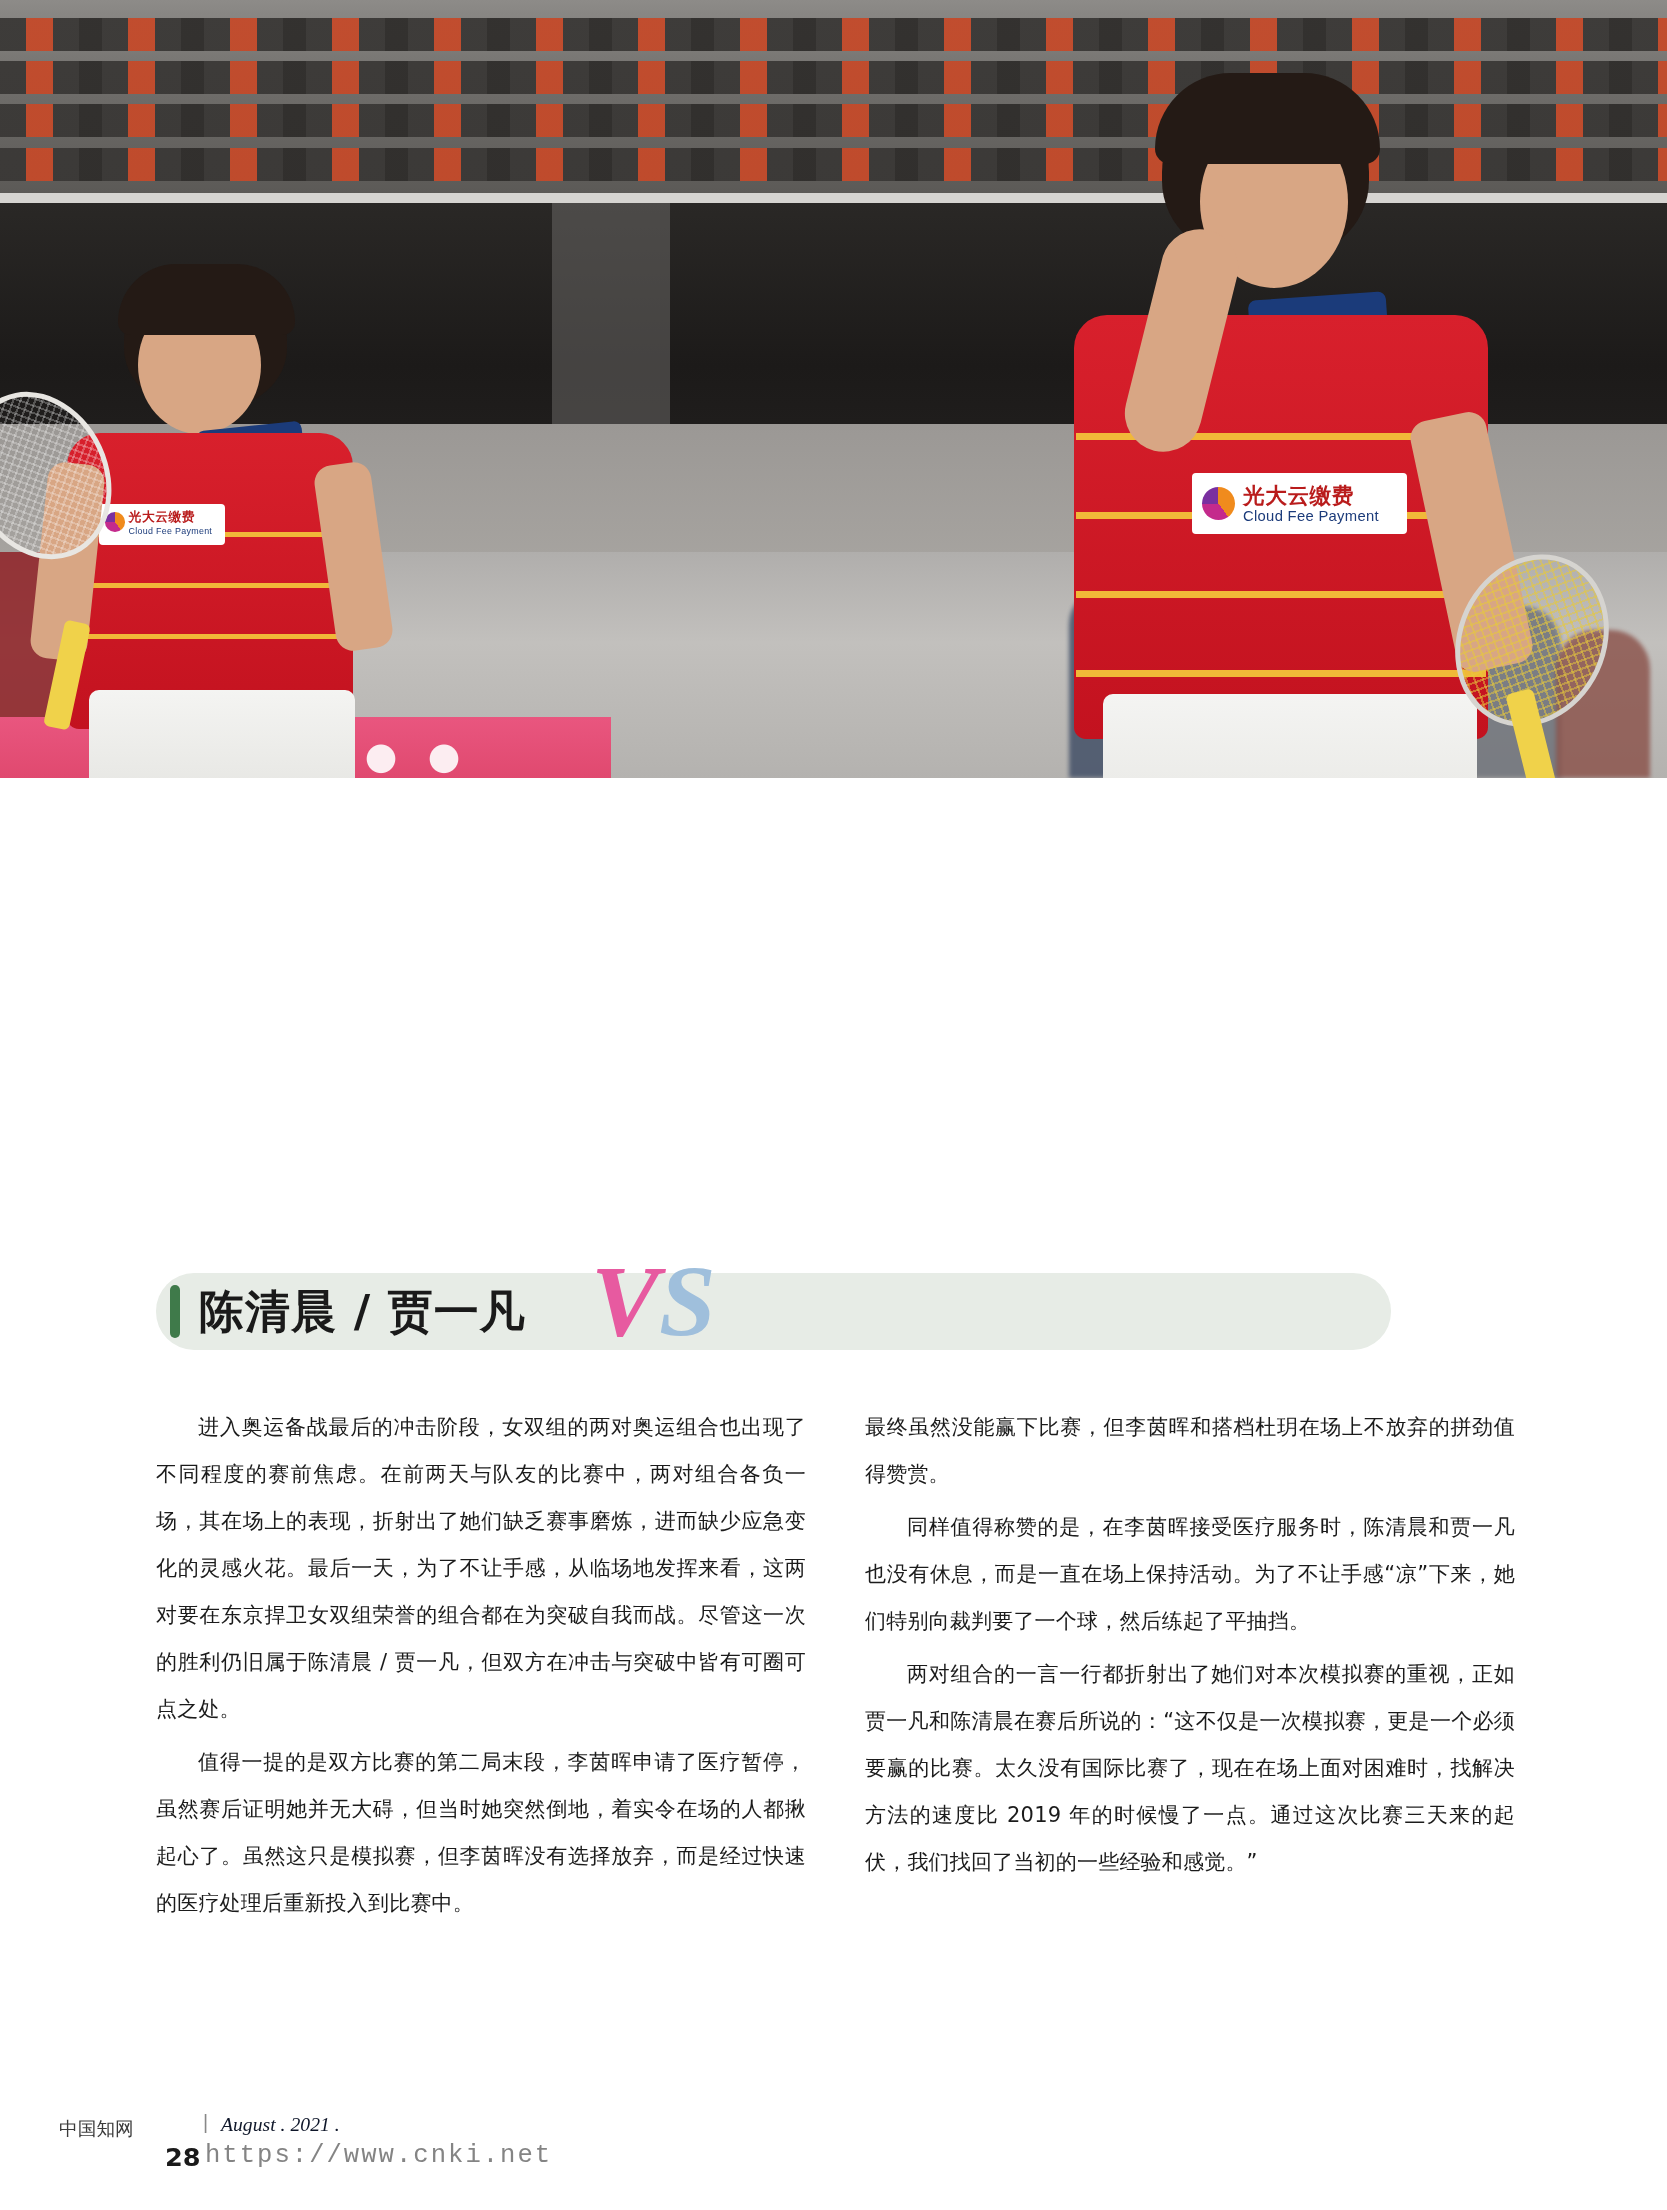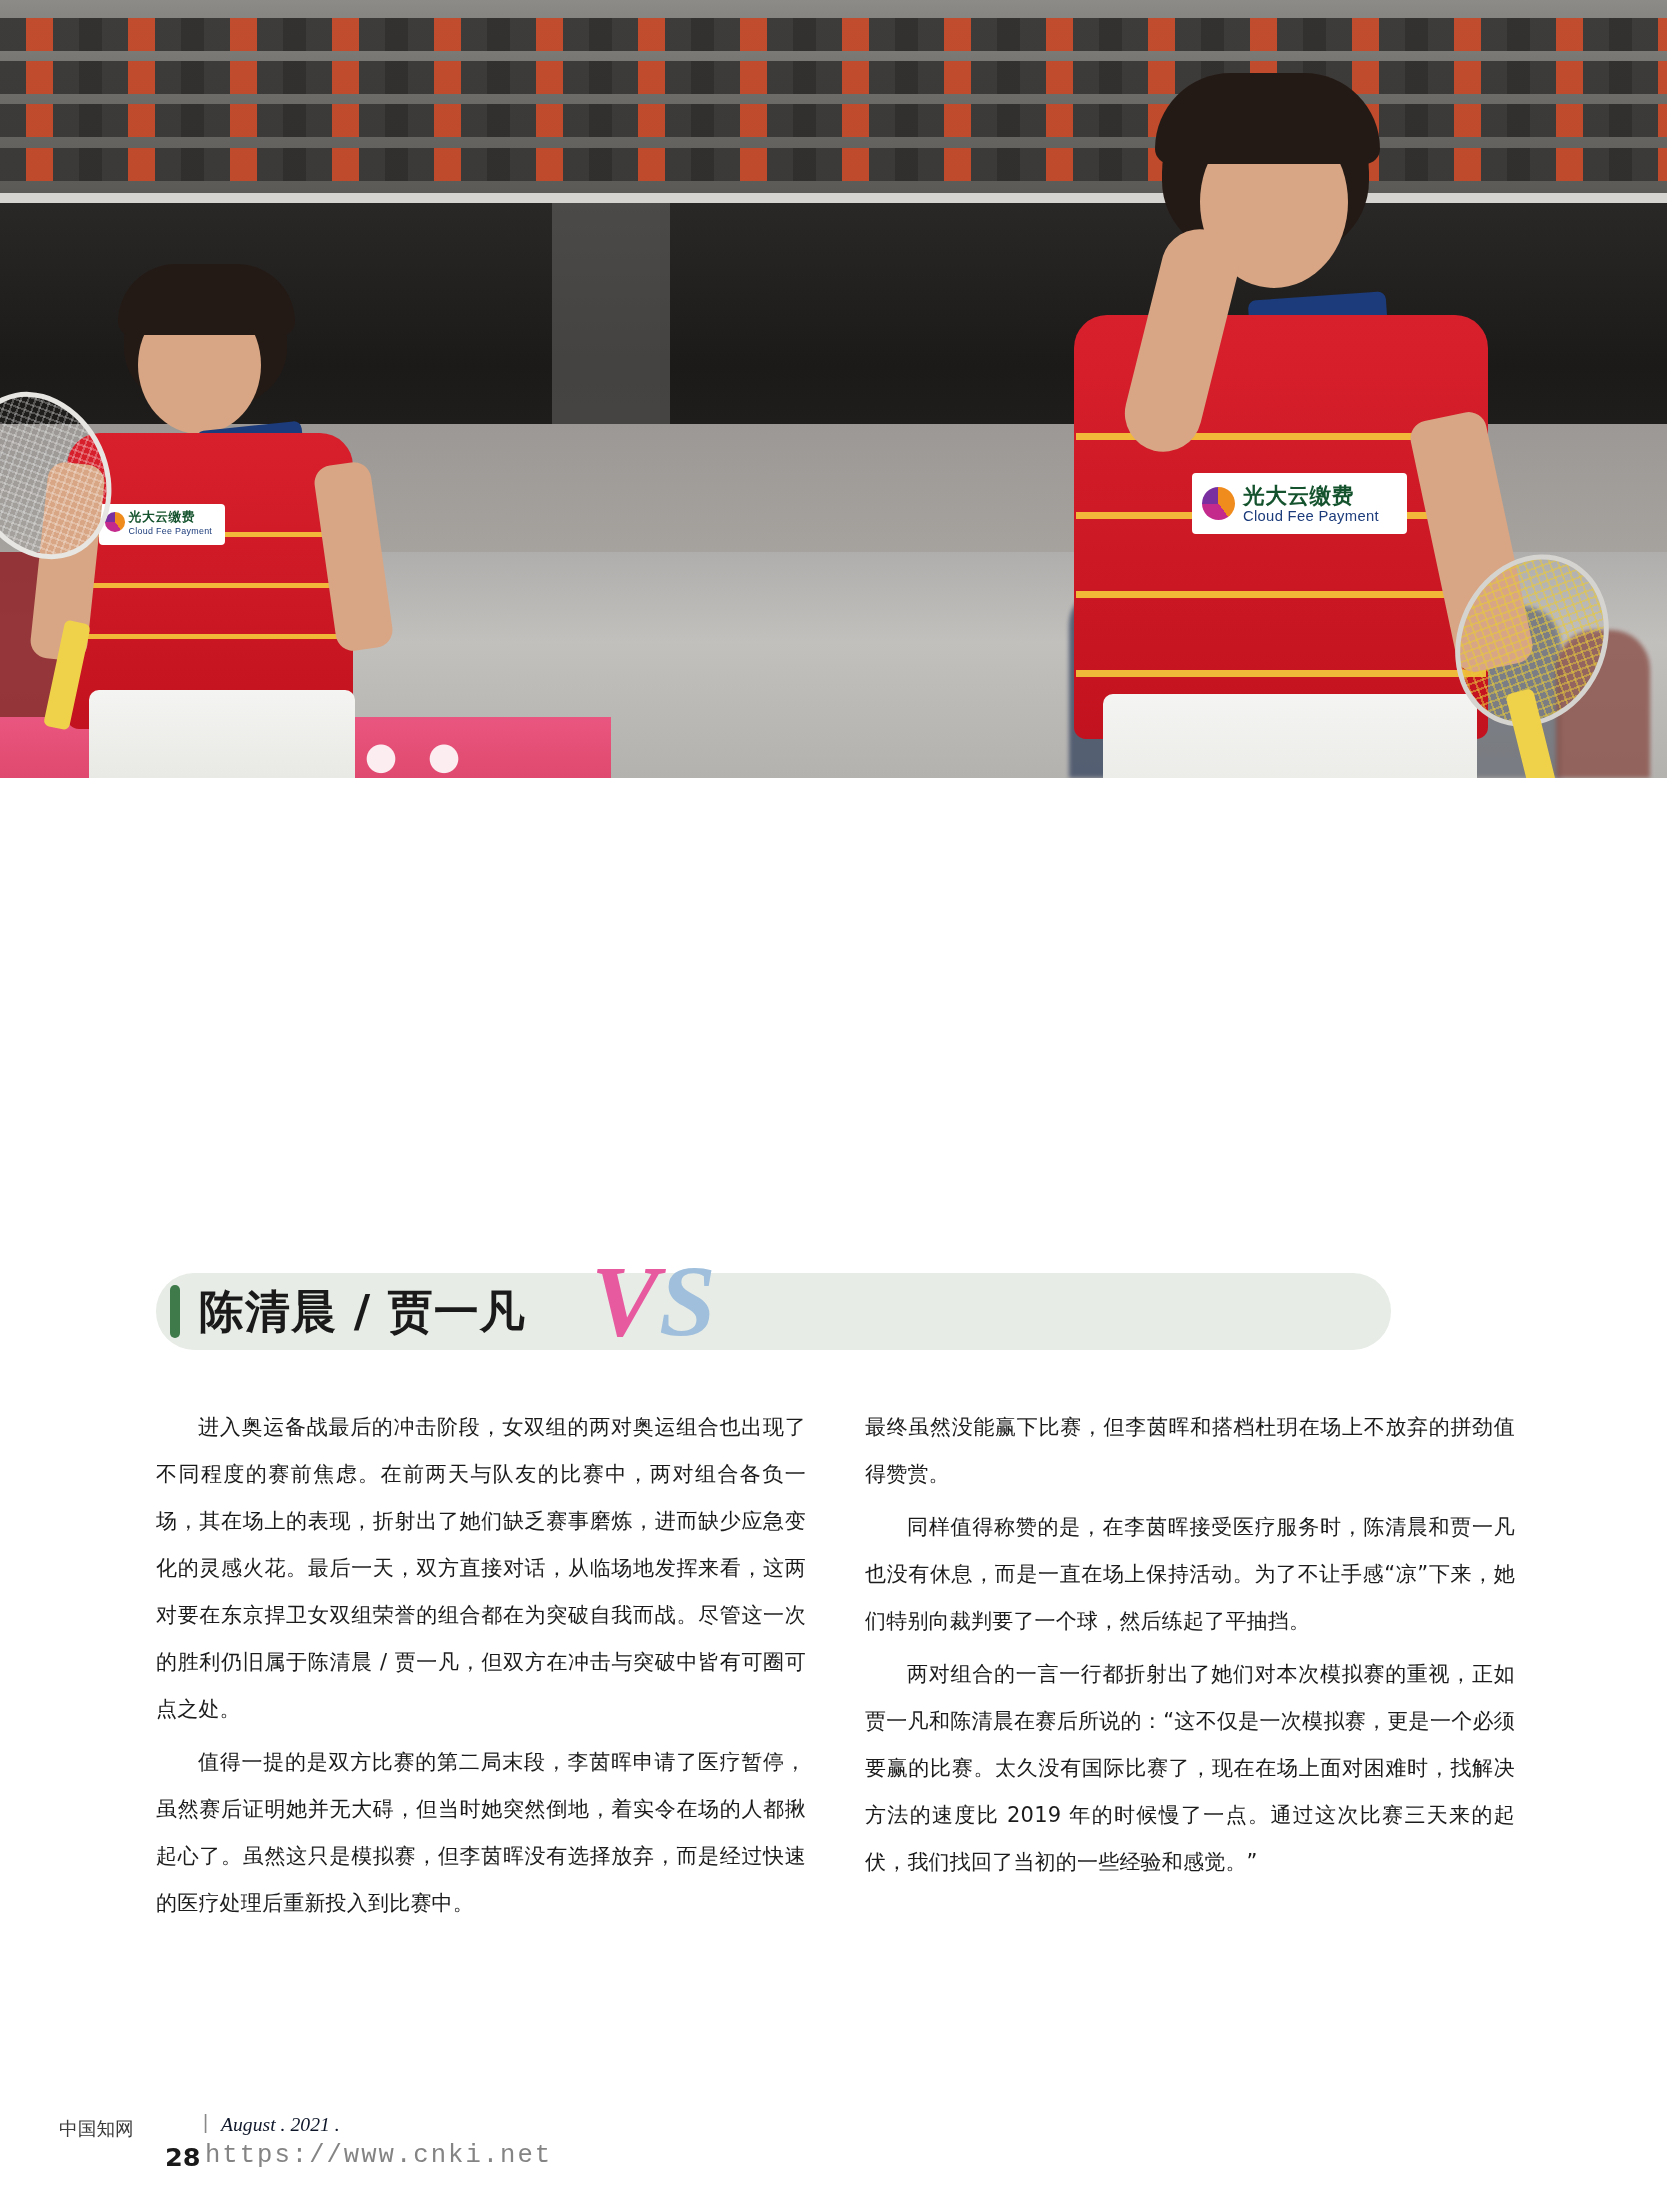--- a/index.html
+++ b/index.html
@@ -102,21 +102,21 @@
     position: absolute; height: 4.9px; background: #f2c13a; opacity: .95;
   }
   .p-collar {
     position: absolute; background: #1b3b7a; border-radius: 7.9px;
   }
   .p-logo {
     position: absolute; background: #ffffff; border-radius: 3.9px;
   }
   .p-logo .lg-txt {
     position: absolute; left: 29.6px; top: 4.9px;
-    font-size: 12.8px; color: #14532d; font-weight: bold; letter-spacing: 0.5px;
+    font-size: 12.8px; color: #b91c1c; font-weight: bold; letter-spacing: 0.5px;
   }
   .p-logo .lg-txt2 {
     position: absolute; left: 29.6px; top: 21.7px;
     font-size: 8.9px; color: #1b3b7a; letter-spacing: 0.3px; text-align: right;
   }
   .p-logo .lg-ring {
     position: absolute; left: 5.9px; top: 7.9px; width: 19.7px; height: 19.7px;
     border-radius: 50%;
     background: conic-gradient(#f08b1d 0 40%, #c42a8c 40% 75%, #7a2fa0 75% 100%);
   }
@@ -308,21 +308,21 @@
   <div class="title-banner">
     <span class="title-text" style="left:43px;">陈清晨 / 贾一凡</span>
   </div>
   <div class="vs-badge">
     <span class="vs-v">V</span><span class="vs-s">S</span>
   </div>
 </div>
 
 <div class="article">
   <div class="col">
-    <p>进入奥运备战最后的冲击阶段，女双组的两对奥运组合也出现了不同程度的赛前焦虑。在前两天与队友的比赛中，两对组合各负一场，其在场上的表现，折射出了她们缺乏赛事磨炼，进而缺少应急变化的灵感火花。最后一天，双方直接对话，从临场地发挥来看，这两对要在东京捍卫女双组荣誉的组合都在为突破自我而战。尽管这一次的胜利仍旧属于陈清晨 / 贾一凡，但双方在冲击与突破中皆有可圈可点之处。</p>
+    <p>进入奥运备战最后的冲击阶段，女双组的两对奥运组合也出现了不同程度的赛前焦虑。在前两天与队友的比赛中，两对组合各负一场，其在场上的表现，折射出了她们缺乏赛事磨炼，进而缺少应急变化的灵感火花。最后一天，为了不让手感，从临场地发挥来看，这两对要在东京捍卫女双组荣誉的组合都在为突破自我而战。尽管这一次的胜利仍旧属于陈清晨 / 贾一凡，但双方在冲击与突破中皆有可圈可点之处。</p>
     <p>值得一提的是双方比赛的第二局末段，李茵晖申请了医疗暂停，虽然赛后证明她并无大碍，但当时她突然倒地，着实令在场的人都揪起心了。虽然这只是模拟赛，但李茵晖没有选择放弃，而是经过快速的医疗处理后重新投入到比赛中。</p>
   </div>
   <div class="col">
     <p class="noindent">最终虽然没能赢下比赛，但李茵晖和搭档杜玥在场上不放弃的拼劲值得赞赏。</p>
     <p>同样值得称赞的是，在李茵晖接受医疗服务时，陈清晨和贾一凡也没有休息，而是一直在场上保持活动。为了不让手感“凉”下来，她们特别向裁判要了一个球，然后练起了平抽挡。</p>
     <p>两对组合的一言一行都折射出了她们对本次模拟赛的重视，正如贾一凡和陈清晨在赛后所说的：“这不仅是一次模拟赛，更是一个必须要赢的比赛。太久没有国际比赛了，现在在场上面对困难时，找解决方法的速度比 2019 年的时候慢了一点。通过这次比赛三天来的起伏，我们找回了当初的一些经验和感觉。”</p>
   </div>
 </div>
 
 <div class="footer">

